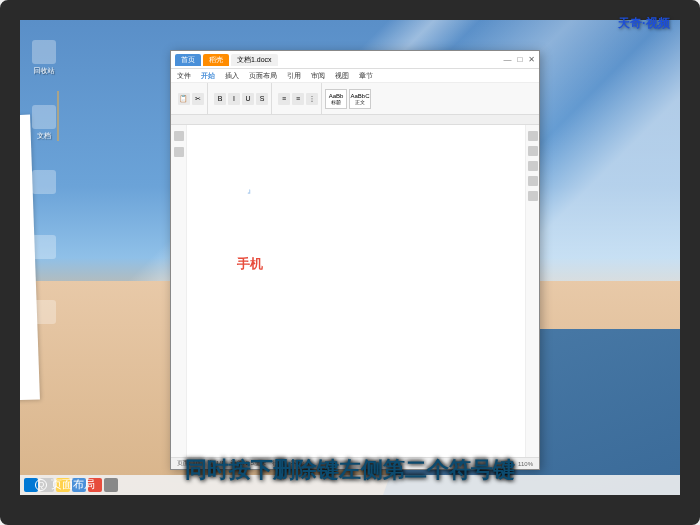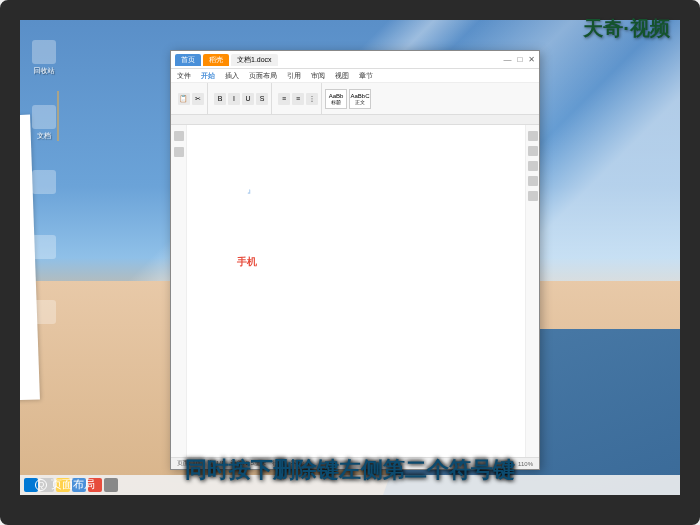--- a/index.html
+++ b/index.html
@@ -30,25 +30,25 @@
 .ribbon-group{display:flex;gap:2px;align-items:center;padding:0 3px;border-right:1px solid #ddd;height:100%}
 .ribbon-btn{width:12px;height:12px;background:#e8e8e8;border-radius:1px;font-size:7px;display:flex;align-items:center;justify-content:center}
 .style-preview{display:flex;gap:2px}
 .style-box{width:22px;height:20px;border:1px solid #ccc;font-size:6px;display:flex;flex-direction:column;align-items:center;justify-content:center;background:#fff}
 .wps-ruler{height:10px;background:#f0f0f0;border-bottom:1px solid #ddd}
 .wps-document{flex:1;background:#fff;display:flex}
 .doc-sidebar{width:16px;background:#f8f8f8;border-right:1px solid #eee;display:flex;flex-direction:column;gap:6px;padding-top:6px;align-items:center}
 .side-icon{width:10px;height:10px;background:#ccc;border-radius:1px}
 .doc-page{flex:1;background:#fff;padding:30px 20px;position:relative}
 .cursor-mark{position:absolute;top:60px;left:60px;font-size:8px;color:#4a90d9}
-.red-text{position:absolute;top:130px;left:50px;color:#e74c3c;font-size:10px;font-weight:bold}
+.red-text{position:absolute;top:130px;left:50px;color:#e74c3c;font-size:13px;font-weight:bold}
 .doc-right-sidebar{width:14px;background:#f8f8f8;border-left:1px solid #eee;display:flex;flex-direction:column;gap:5px;padding-top:6px;align-items:center}
 .wps-statusbar{height:12px;background:#f0f0f0;border-top:1px solid #ddd;display:flex;align-items:center;padding:0 6px;font-size:6px;color:#666;gap:6px}
 .status-right{margin-left:auto;display:flex;gap:4px;align-items:center}
-.watermark-top{position:absolute;top:-5px;right:10px;color:#14532d;font-size:20px;font-weight:bold;text-shadow:1px 1px 3px rgba(0,0,0,0.5)}
+.watermark-top{position:absolute;top:-5px;right:10px;color:#1d4ed8;font-size:12px;font-weight:bold;text-shadow:1px 1px 3px rgba(0,0,0,0.5)}
 .watermark-bottom{position:absolute;bottom:3px;left:15px;color:#fff;font-size:11px;display:flex;align-items:center;gap:4px}
 .wm-icon{width:12px;height:12px;border:1.5px solid #fff;border-radius:50%;display:flex;align-items:center;justify-content:center;font-size:8px}
 .subtitle{position:absolute;bottom:10px;left:50%;transform:translateX(-50%);color:#0c4a6e;font-size:22px;font-weight:bold;text-shadow:1px 1px 4px rgba(0,0,0,0.9),-1px -1px 4px rgba(0,0,0,0.9);white-space:nowrap}
 .paper-left{position:absolute;left:-15px;top:20%;width:30px;height:60%;background:#fff;transform:rotate(-2deg);box-shadow:1px 1px 4px rgba(0,0,0,0.2)}
 .wheat{position:absolute;left:20px;top:15%;width:35px;height:60px;opacity:0.7}
 .wheat-stem{width:2px;height:50px;background:#c9a86a;margin:0 auto}
 </style>
 </head>
 <body>
 

